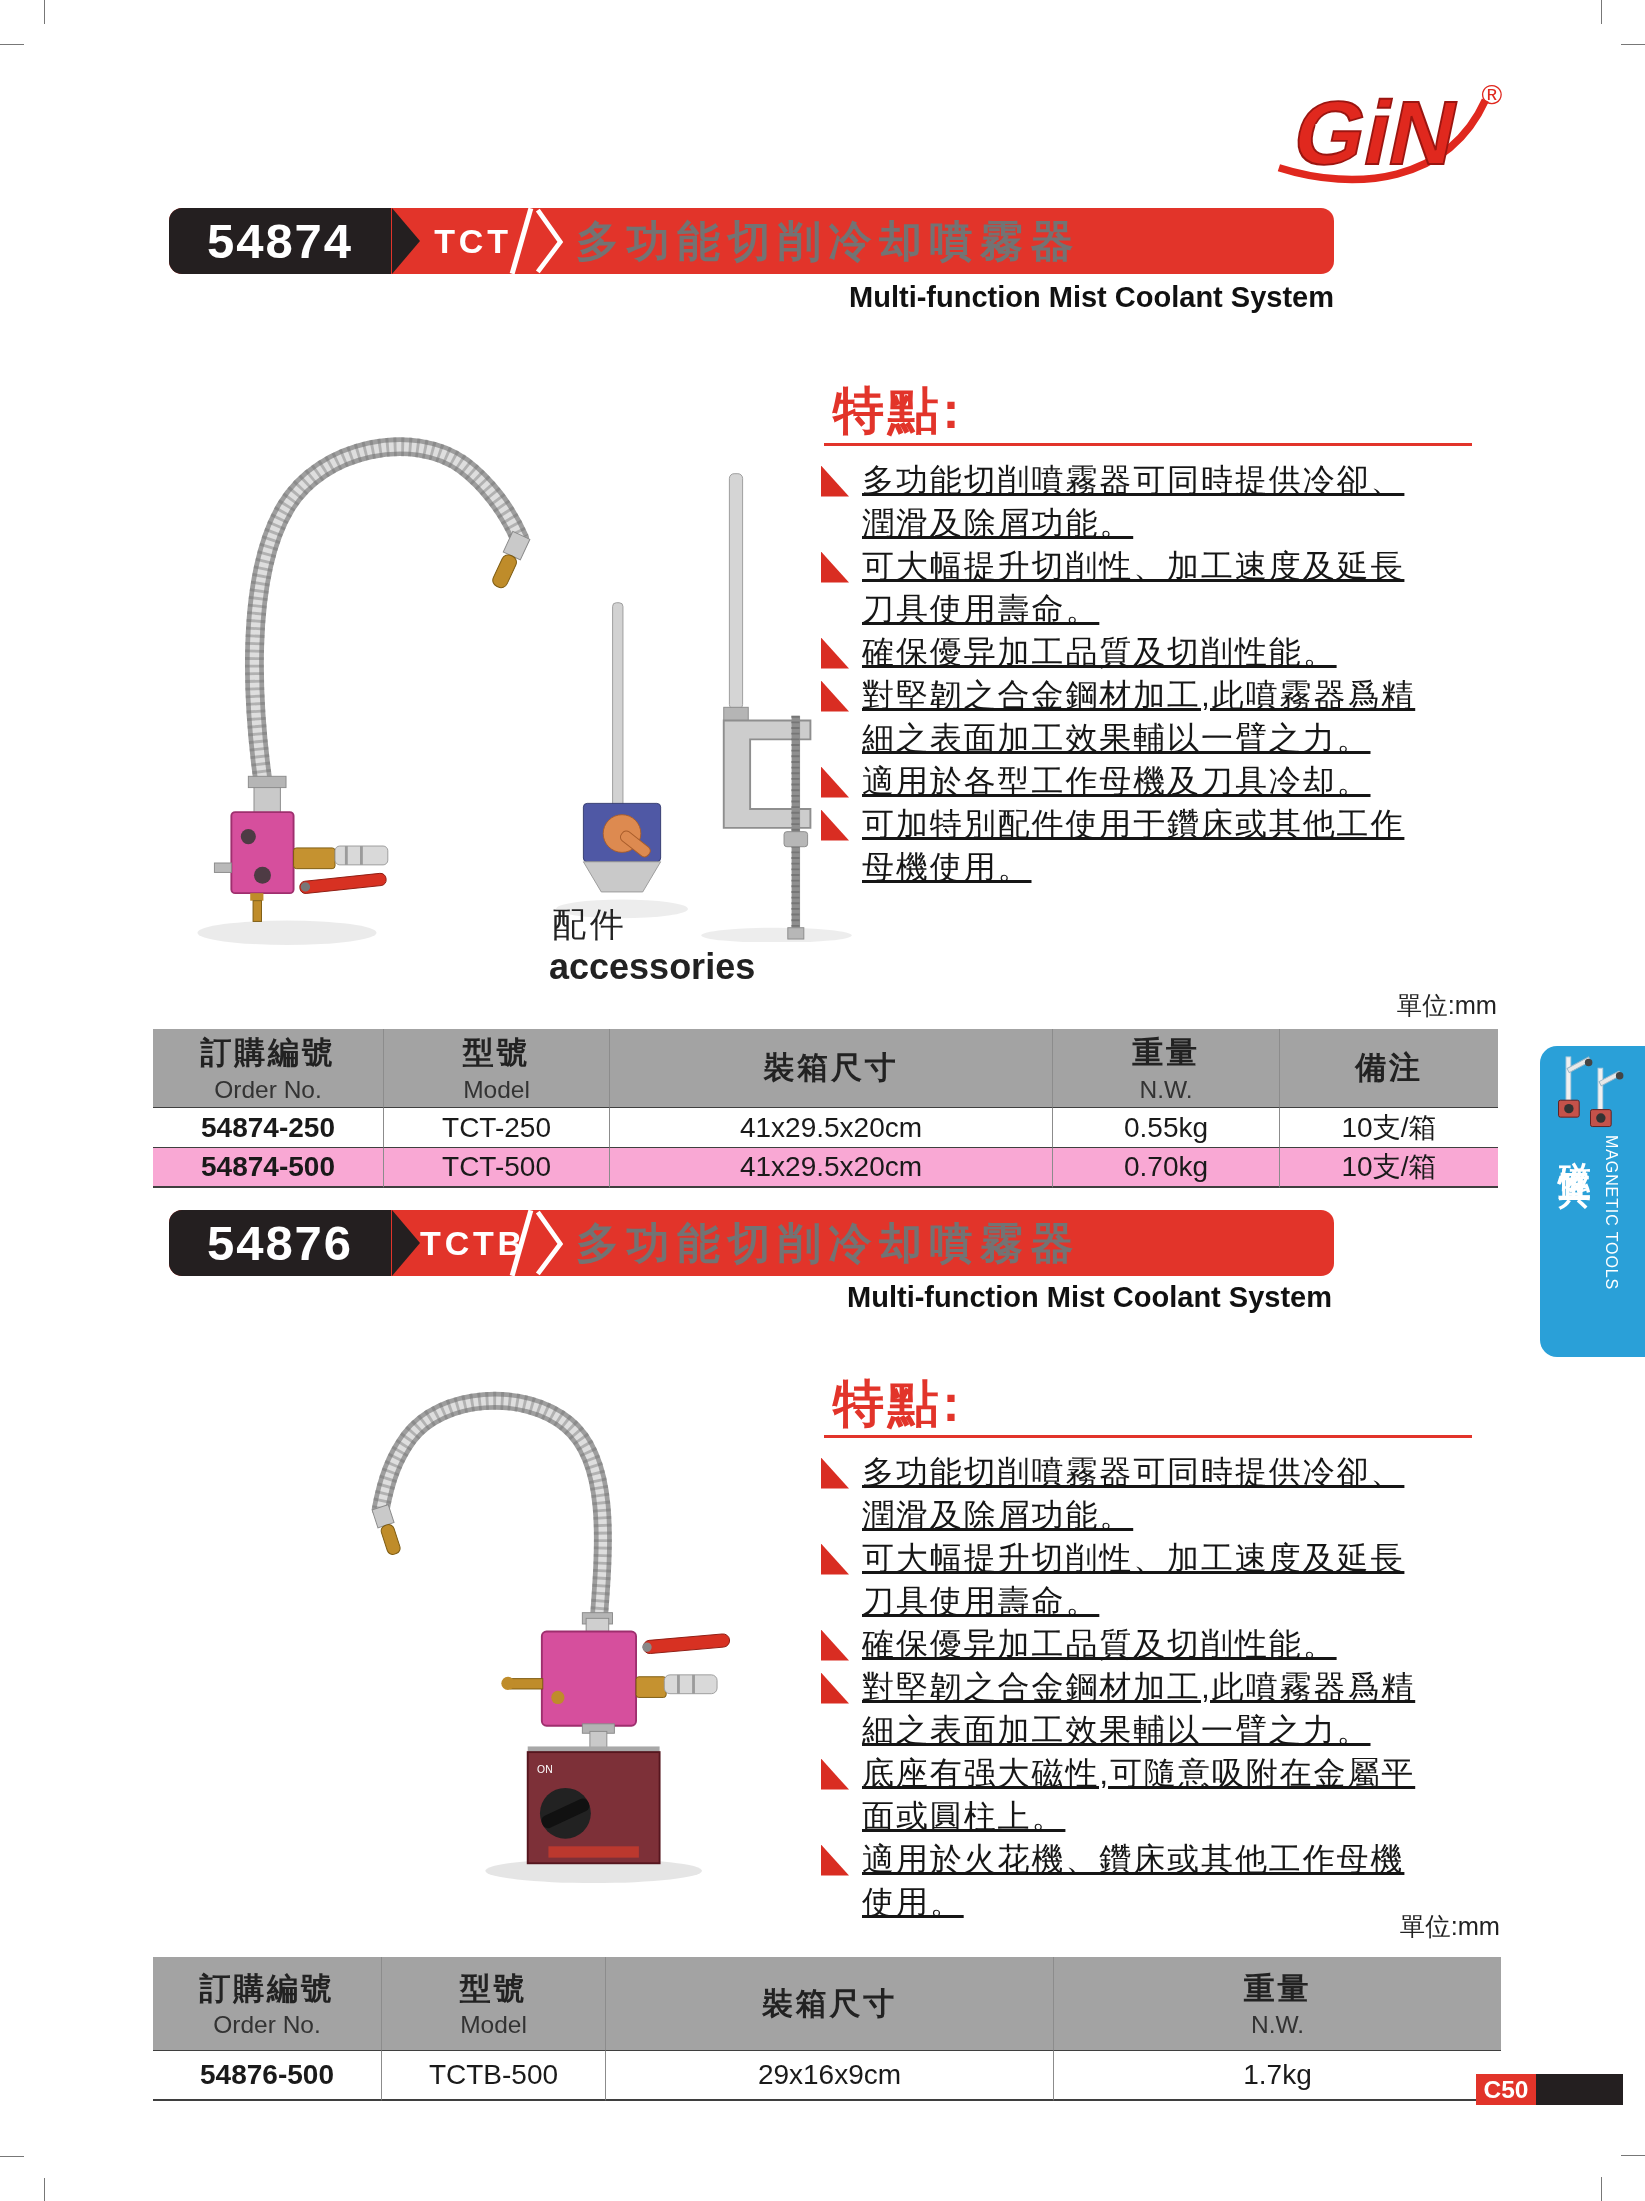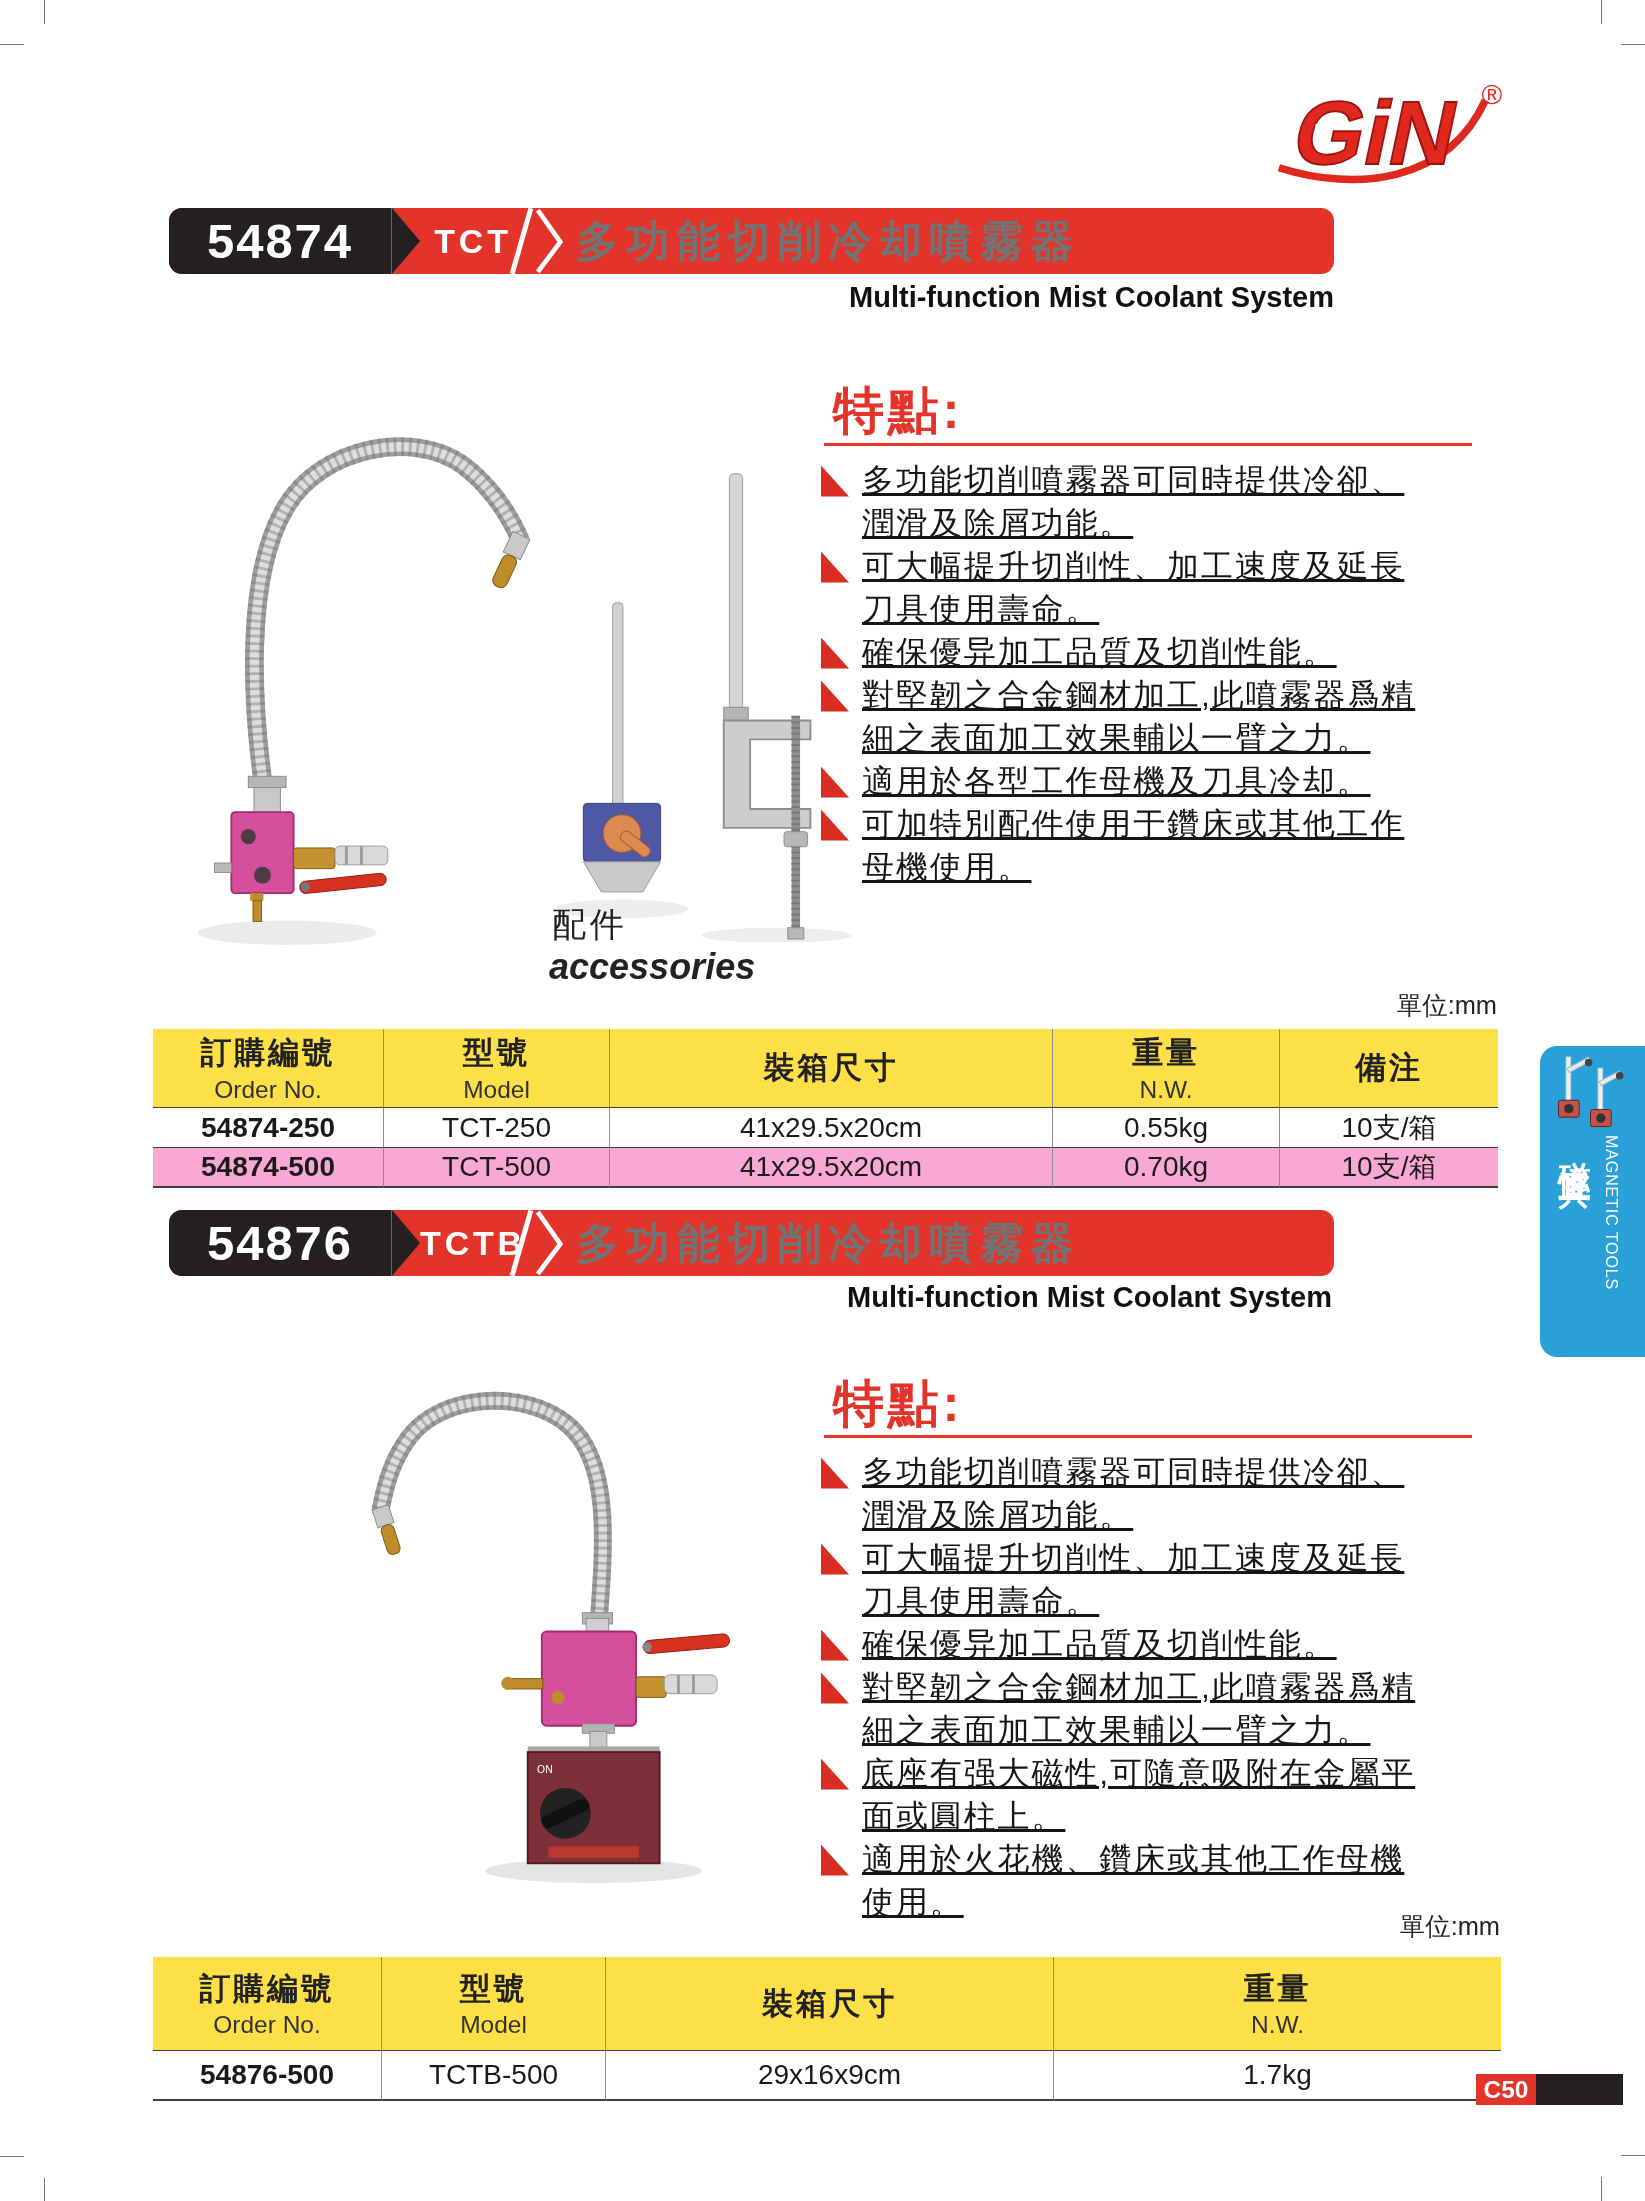--- a/index.html
+++ b/index.html
@@ -28,28 +28,28 @@
   .feat-head{position:absolute;margin:12px;color:#e2342a;font-size:51px;font-weight:bold;letter-spacing:3.8px;}
   .feat-rule{position:absolute;width:648px;height:2.8px;background:#e2342a;}
   .feat-list{position:absolute;width:612px;list-style:none;margin:0;padding:0;
              font-size:32px;line-height:43px;letter-spacing:1.9px;color:#161616;text-decoration:underline;}
   .feat-list li{position:relative;padding-left:41px;}
   .tri{position:absolute;left:0;top:6.6px;width:28px;height:31px;background:#d92d22;
        clip-path:polygon(0 0,0 100%,100% 100%);}
 
   
   .acc-zh{position:absolute;font-size:34px;color:#222;letter-spacing:3.8px;}
-  .acc-en{position:absolute;font-size:36px;font-weight:bold;font-style:italic;color:#222;}
+  .acc-en{position:absolute;font-size:36px;font-weight:bold;color:#222;}
   .unit{position:absolute;width:282px;text-align:right;font-size:25.4px;color:#222;}
 
   
   .ptable{position:absolute;display:grid;}
   .t1{left:153px;top:1029px;grid-template-columns:230px 226px 443px 227px 219px;grid-template-rows:79px 40px 40px;}
   .t2{left:153px;top:1957px;grid-template-columns:228px 224px 448px 448px;grid-template-rows:94px 50px;}
-  .th{background:#fde047;display:flex;flex-direction:column;align-items:center;justify-content:center;
+  .th{background:#a3a3a3;display:flex;flex-direction:column;align-items:center;justify-content:center;
       border-bottom:1.9px solid #3f3f3f;}
   .th-zh{font-size:31px;font-weight:600;color:#222;letter-spacing:2.8px;}
   .th-en{font-size:24.5px;color:#333;margin-top:1.9px;}
   .td{display:flex;align-items:center;justify-content:center;font-size:28px;border-bottom:1.9px solid #3f3f3f;}
   .bl{border-left:1.9px solid #8c8c8c;}
   .alt{background:#f9a8d4;}
   .last{border-bottom:2.8px solid #3f3f3f;}
   .b{font-weight:bold;}
 
   

